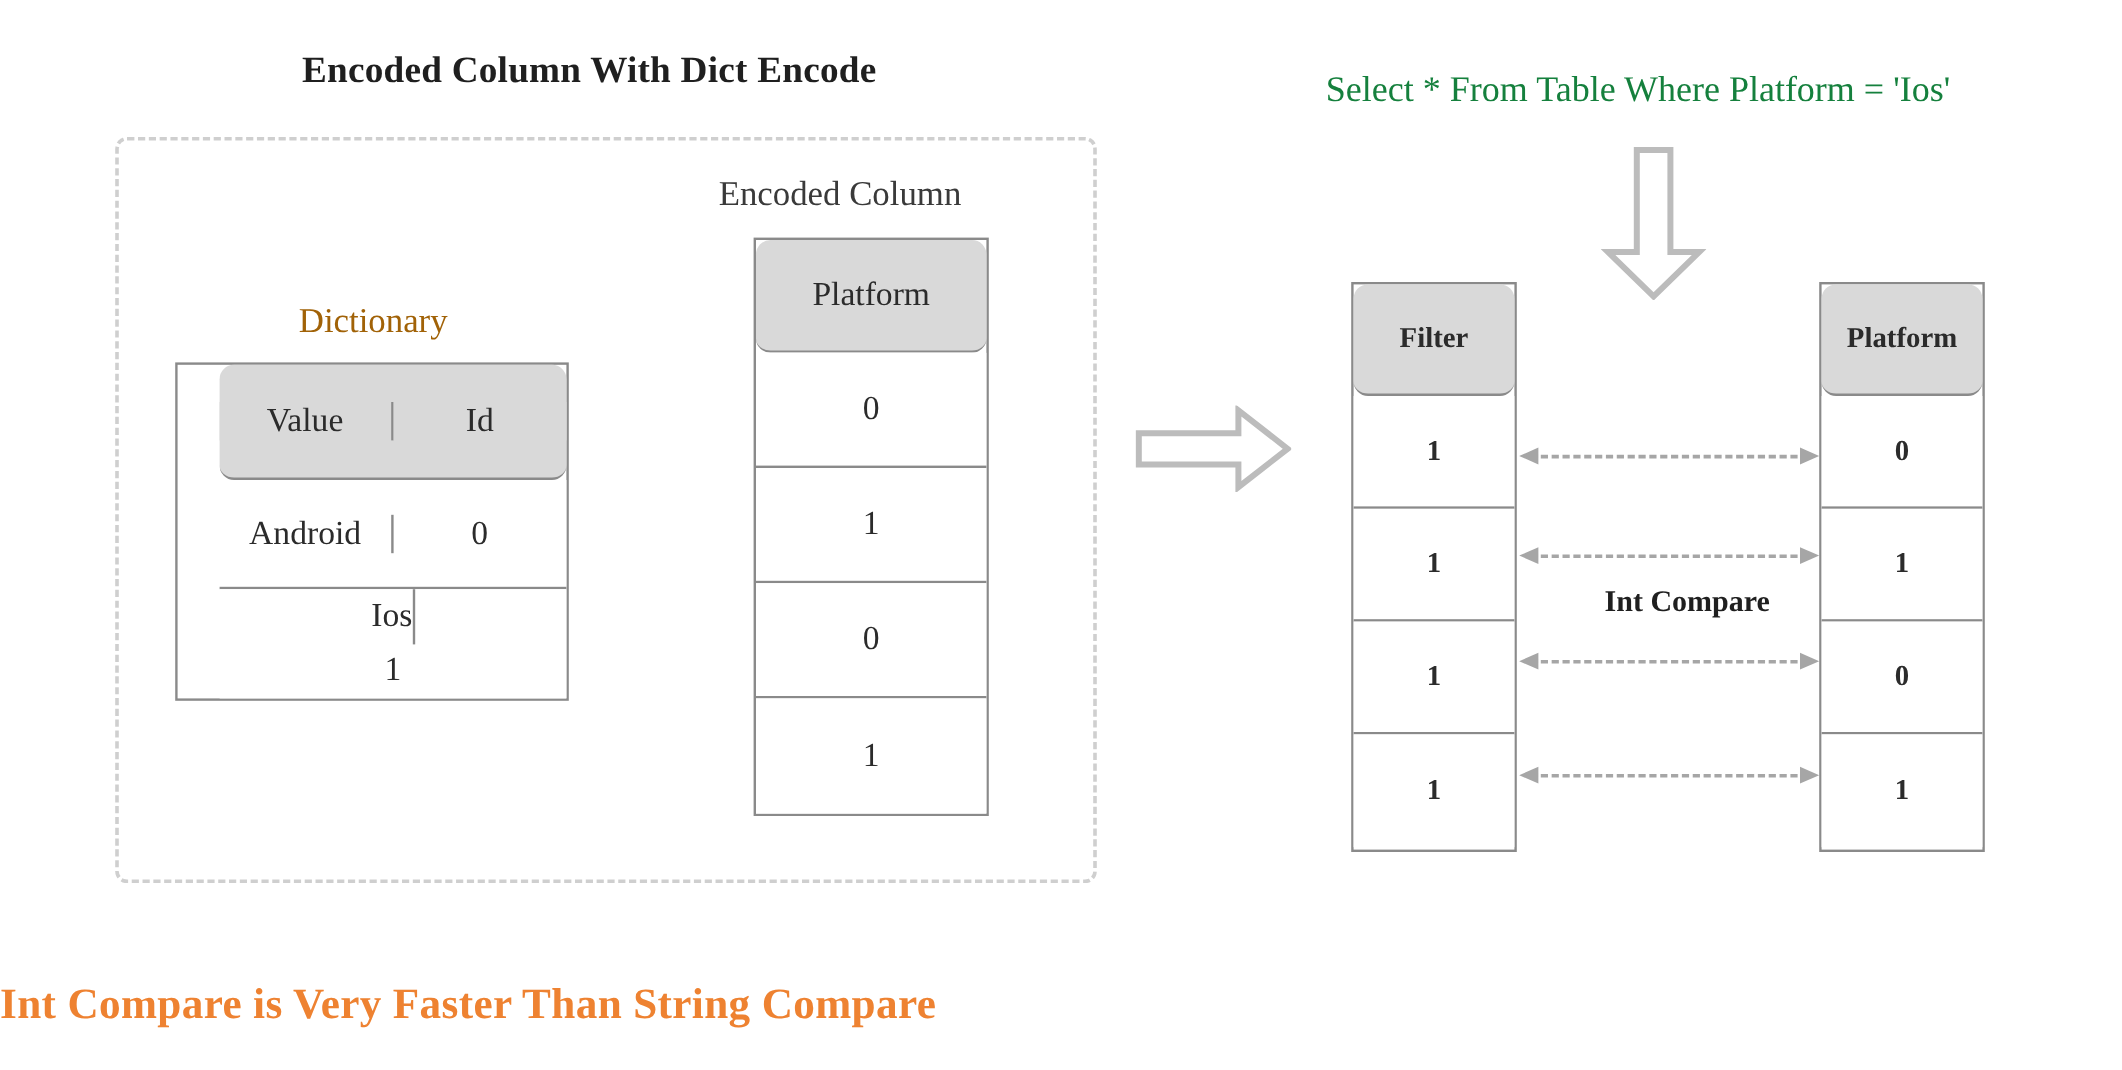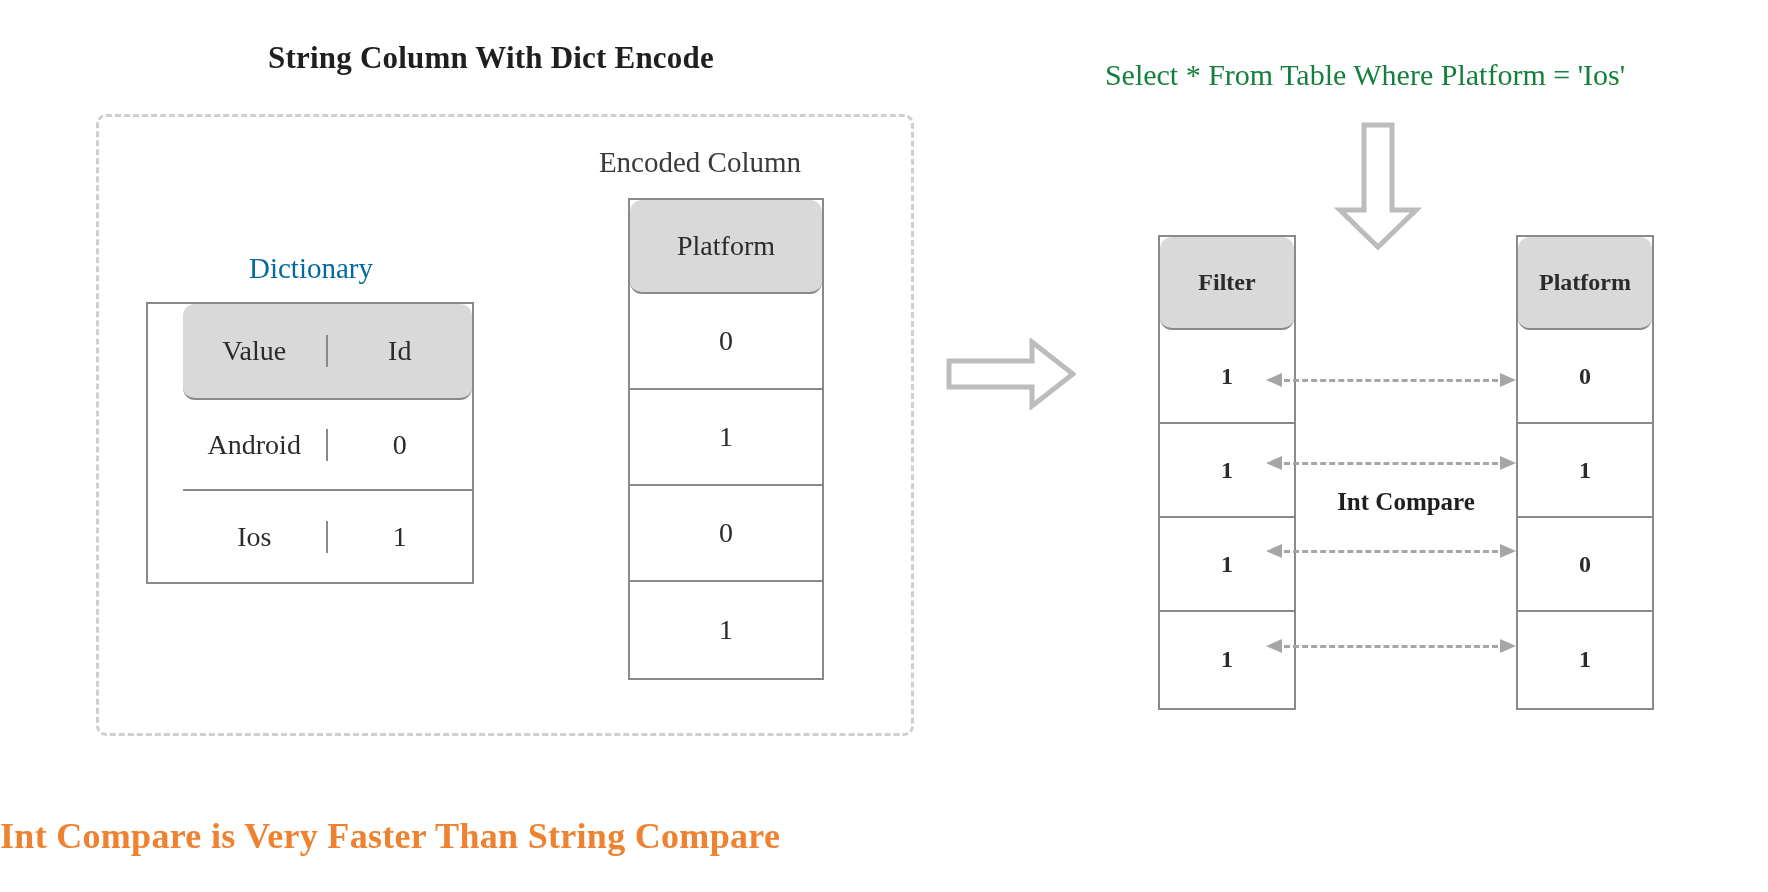--- a/index.html
+++ b/index.html
@@ -22,21 +22,21 @@
     background: #ffffff;
     border-collapse: collapse;
   }
   .cell {
     border-bottom: 2px solid #8a8a8a;
     display: flex;
     align-items: center;
     justify-content: center;
     background: #ffffff;
   }
-  .cell:last-child { border-bottom: none; }
+  .cell:last-child { border-bottom: none; flex-direction: column; }
   .hdr { background: #d9d9d9; border-radius: 12px; }
   .vsplit { display: flex; }
   .vsplit > .colcell {
     flex: 1 1 50%;
     display: flex;
     align-items: center;
     justify-content: center;
     border-right: 2px solid #8a8a8a;
   }
   .vsplit > .colcell:last-child { border-right: none; font-family: Liberation Serif, serif; }
@@ -60,21 +60,21 @@
     letter-spacing: .2px;
     color: #1f1f1f;
   }
 
   #dict-caption {
     position: absolute;
     left: 146px; top: 252px;
     width: 330px;
     text-align: center;
     font-size: 29px;
-    color: #0369a1;
+    color: #a16207;
   }
 
   #dict-table {
     left: 146px; top: 302px;
     width: 328px; height: 282px;
   }
   #dict-table .row { height: 91px; margin-left: 35px; }
   #dict-table .row.r0 { height: 96px; }
   #dict-table .colcell { font-size: 28px; color: #2b2b2b; }
   #dict-table .hdr .colcell { background: #d9d9d9; }
@@ -103,21 +103,20 @@
     text-align: center;
     font-size: 30px;
     color: #15803d;
     white-space: nowrap;
   }
 
   #filter-table {
     left: 1126px; top: 235px;
     width: 138px; height: 475px;
     font-weight: bold;
-    margin-left: 32px;
   }
   #filter-table .cell { height: 94px; font-size: 24px; }
   #filter-table .cell.hdr { height: 93px; }
 
   #result-table {
     left: 1516px; top: 235px;
     width: 138px; height: 475px;
     font-weight: bold;
   }
   #result-table .cell { height: 94px; font-size: 24px; }
@@ -181,21 +180,21 @@
     text-align: left;
     font-size: 36px;
     font-weight: bold;
     color: #ee8231;
     letter-spacing: .3px;
   }
 </style>
 </head>
 <body>
 
-<div id="title-main">String Column With Dict Encode</div>
+<div id="title-main">Encoded Column With Dict Encode</div>
 
 <div id="dashed-box"></div>
 
 <div id="dict-caption">Dictionary</div>
 
 <div id="dict-table" class="tbl">
   <div class="cell hdr row r0 vsplit">
     <div class="colcell">Value</div>
     <div class="colcell">Id</div>
   </div>

